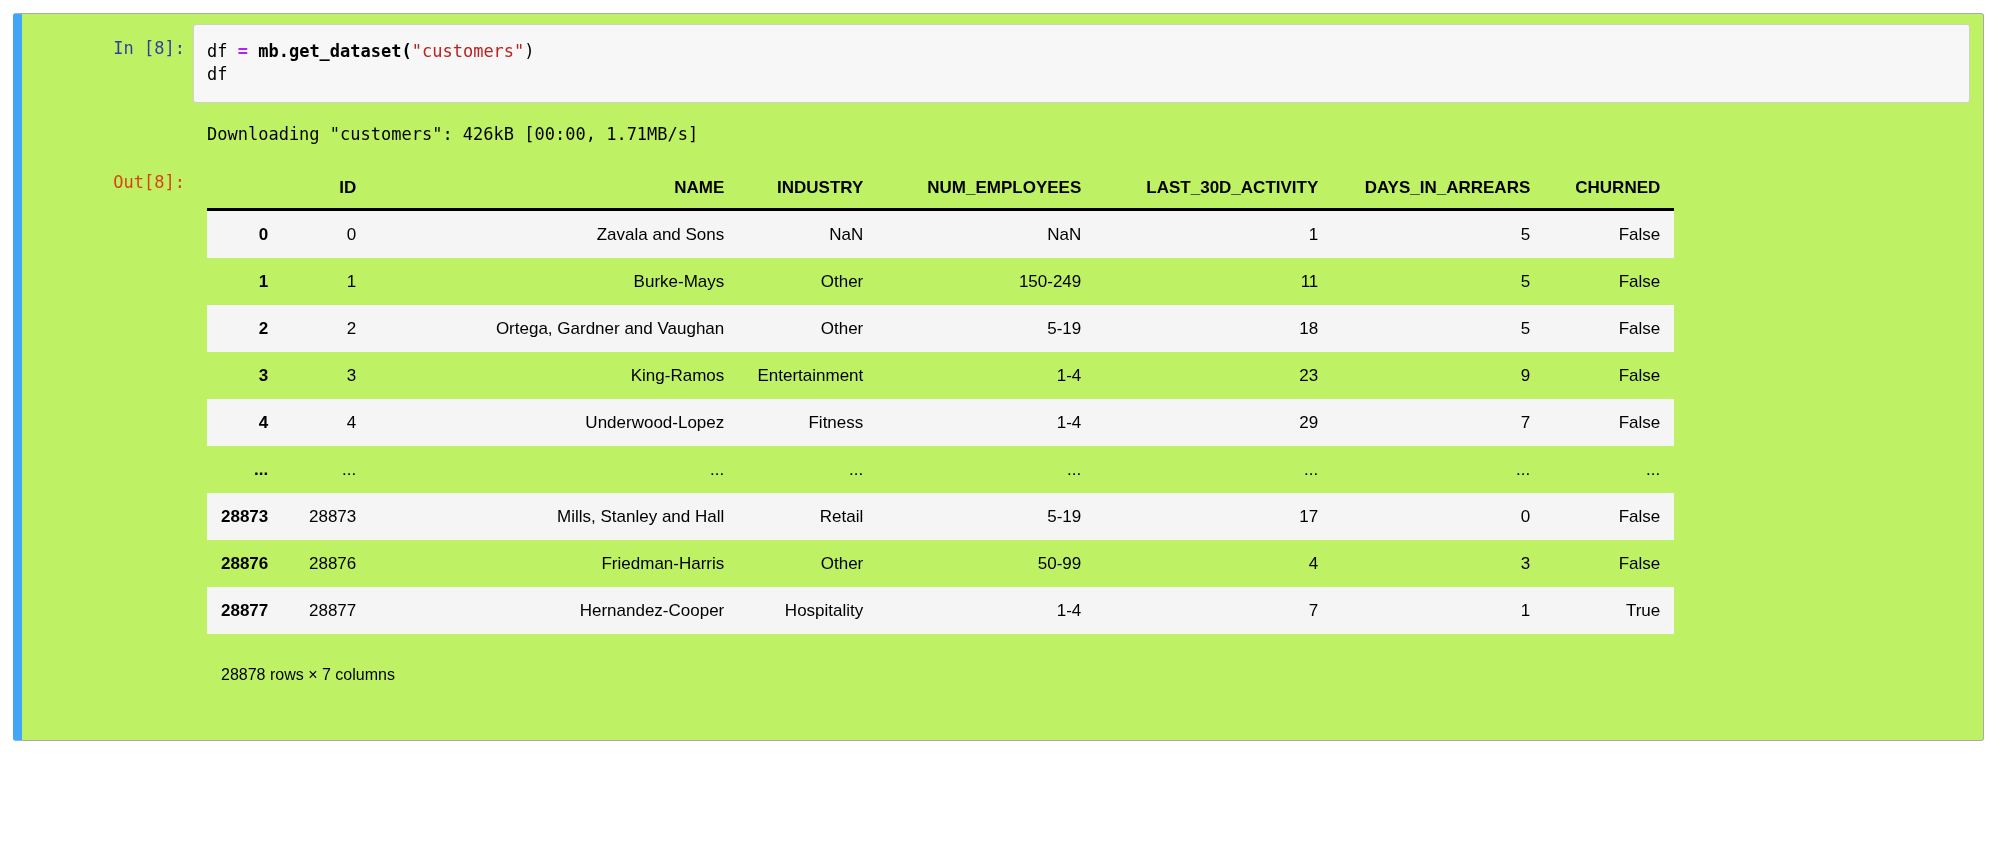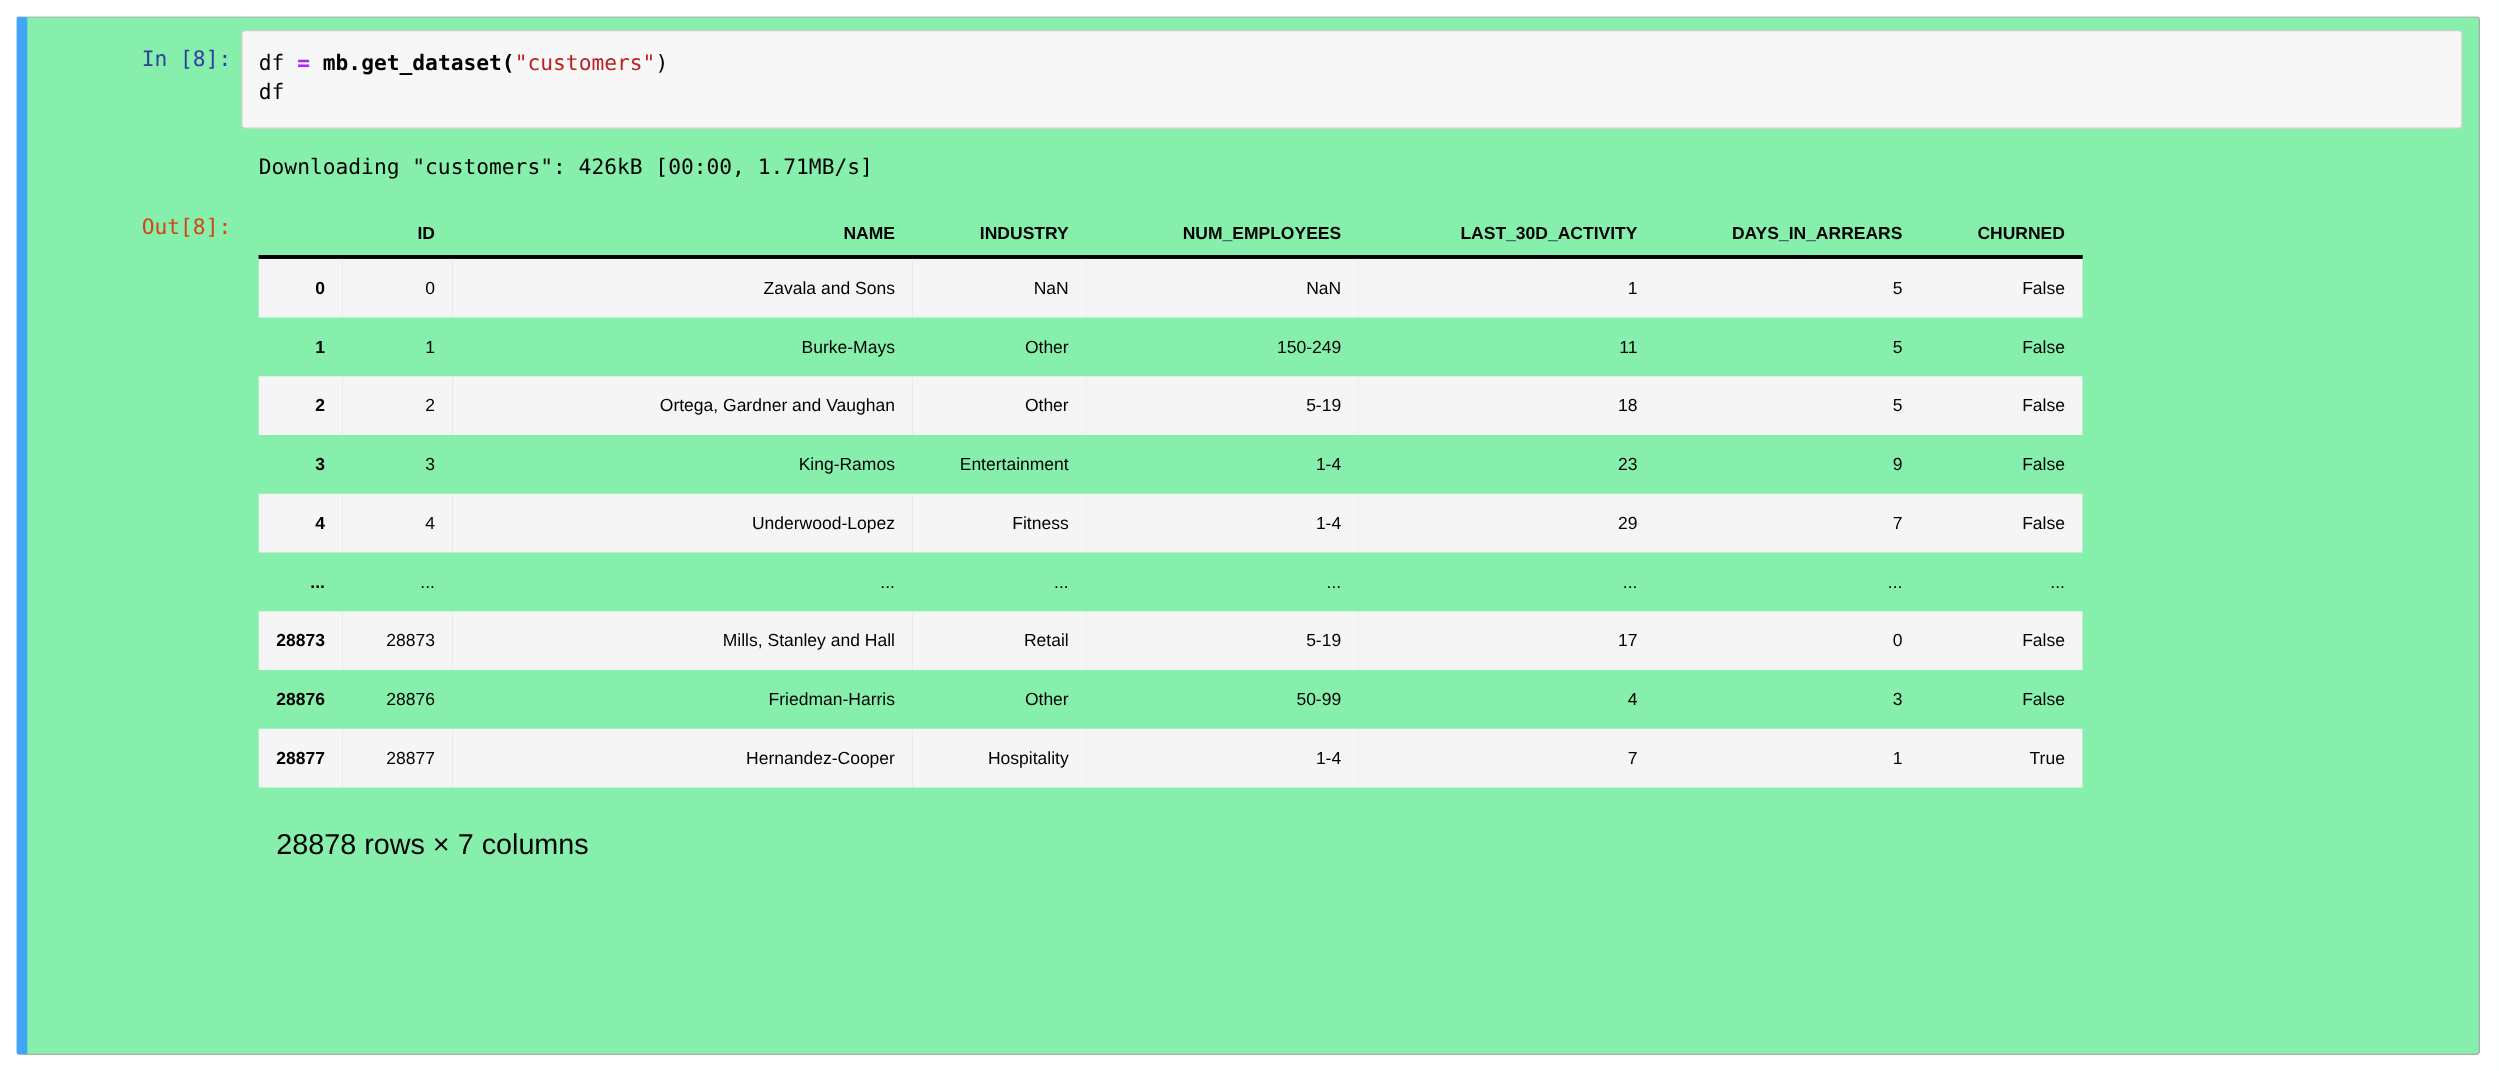--- a/index.html
+++ b/index.html
@@ -6,22 +6,22 @@
   html, body {
     margin: 0; padding: 0;
     width: 1999px; height: 857px;
     background: #ffffff;
     font-family: "Liberation Sans", sans-serif;
     overflow: hidden;
   }
   .cell {
     position: absolute;
     left: 13px; top: 13px;
-    width: 1971px; height: 831px;
-    background: #86efac;
+    width: 1971px; height: 728px;
+    background: #bef264;
     border: 1px solid #ababab;
     border-left: 9px solid #42A5F5;
     border-radius: 3px;
     padding: 10px 12px 10px 0;
   }
   .row { display: flex; align-items: flex-start; }
   .prompt {
     flex: none;
     width: 171px;
     text-align: right;
@@ -57,21 +57,21 @@
     font-size: 17px;
     line-height: 20px;
     color: #000;
     white-space: pre;
   }
   .out-row { margin-top: 24px; }
   .output-content { flex: 1; padding-left: 14px; }
   table.dataframe {
     border-collapse: collapse;
     border: none;
-    font-size: 14px;
+    font-size: 17px;
     color: #000;
   }
   table.dataframe thead th {
     font-weight: bold;
     text-align: right;
     vertical-align: bottom;
     padding: 10px 14px;
     border-bottom: 3px solid #000;
     white-space: nowrap;
   }
@@ -81,21 +81,21 @@
     vertical-align: middle;
     padding: 13px 14px;
     line-height: 21px;
     white-space: nowrap;
   }
   table.dataframe tbody th { font-weight: bold; }
   table.dataframe tbody tr.odd { background: #f5f5f5; }
   .shape-caption {
     margin: 32px 0 0 0;
     padding-left: 14px;
-    font-size: 23px;
+    font-size: 16px;
     color: #000;
   }
 </style>
 </head>
 <body>
 
 <div class="cell" style="border-color: rgb(171, 171, 171) rgb(171, 171, 171) rgb(171, 171, 171) rgb(66, 165, 245);">
 
   <div class="row">
     <div class="prompt in-prompt" style="color: rgb(48, 63, 159);">In [8]:</div>

